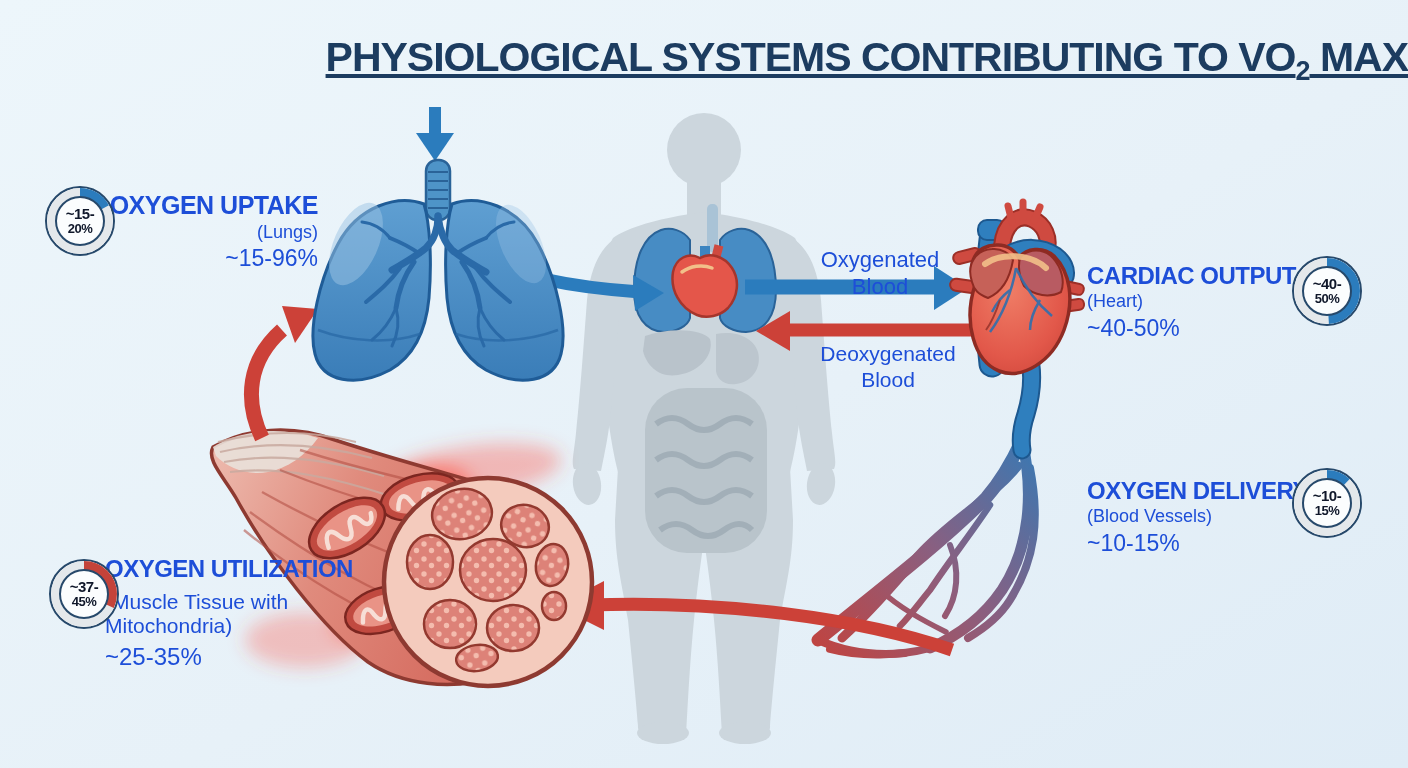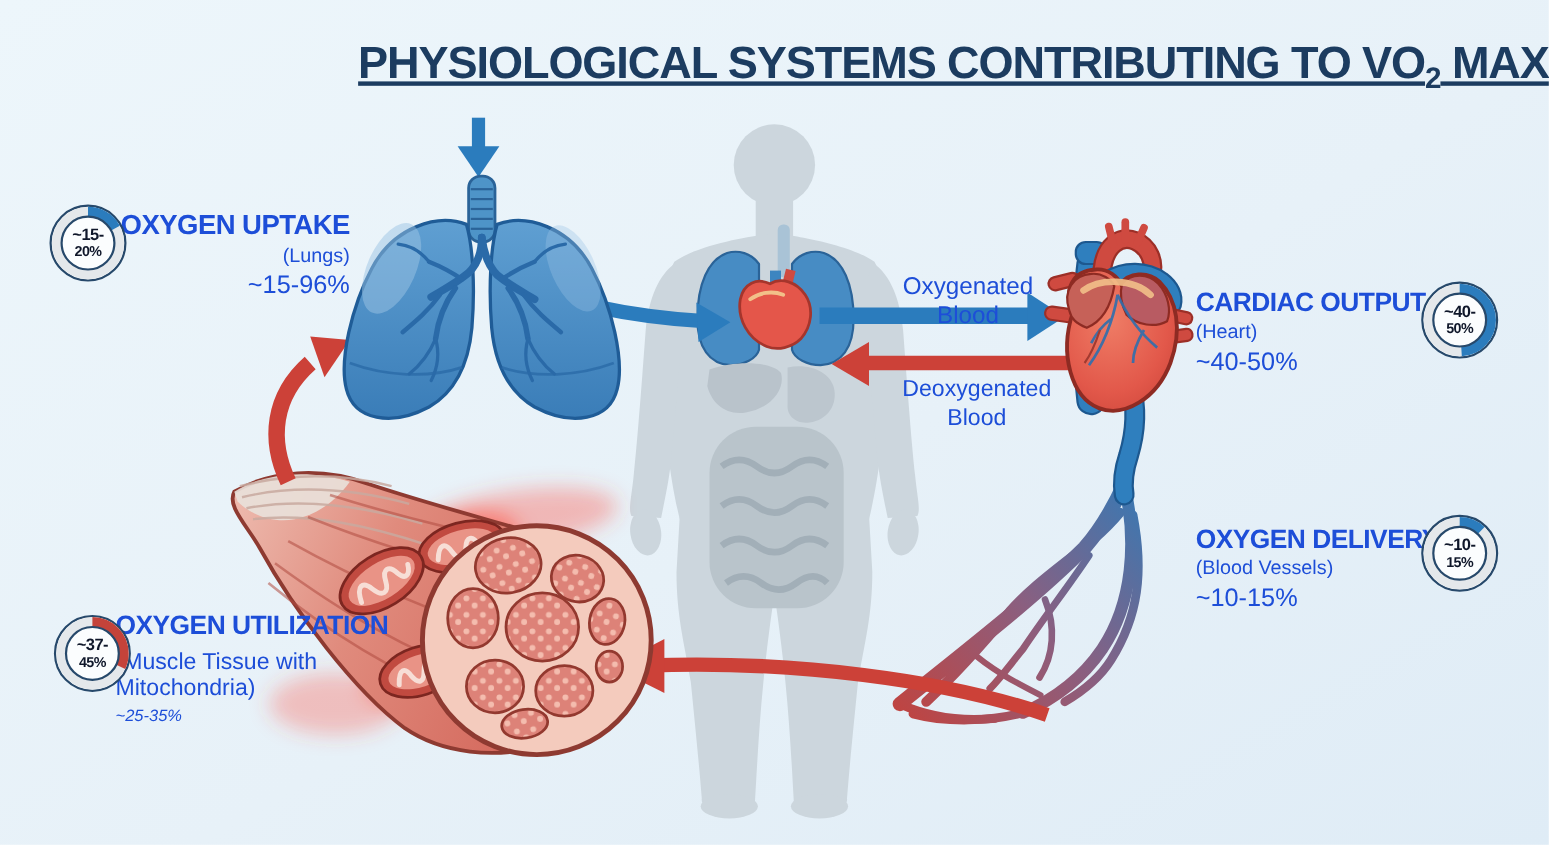--- a/index.html
+++ b/index.html
@@ -18,21 +18,21 @@
   .title .sub2{font-size:27px;vertical-align:-9px;font-weight:bold;}
   .sys-label{position:absolute;z-index:3;color:#1d4ed8;}
   .sys-title{font-weight:bold;font-size:25px;letter-spacing:-0.5px;line-height:1.18;}
   .sys-sub{font-size:18px;line-height:1.3;}
   .sys-range{font-size:23px;line-height:1.3;}
   .align-right{text-align:right;}
   .align-left{text-align:left;}
   .align-center{text-align:left;}
   .util .sys-title{font-size:24px;line-height:1.12;}
   .util .sys-sub{font-size:21px;line-height:1.14;margin-top:7px;}
-  .util .sys-range{font-size:15px;margin-top:3px;font-style:italic;}
+  .util .sys-range{font-size:24px;margin-top:3px;}
   .cardiac .sys-title,.delivery .sys-title{font-size:24px;}
   .flow-label{
     position:absolute;z-index:3;color:#1d4ed8;font-size:22px;line-height:1.22;
     text-align:center;
   }
   .donut{position:absolute;width:72px;height:72px;z-index:3;}
   .donut svg{position:absolute;top:0;left:0;}
   .donut-text{
     position:absolute;top:0;left:0;width:72px;height:72px;
     display:flex;flex-direction:column;align-items:center;justify-content:center;

